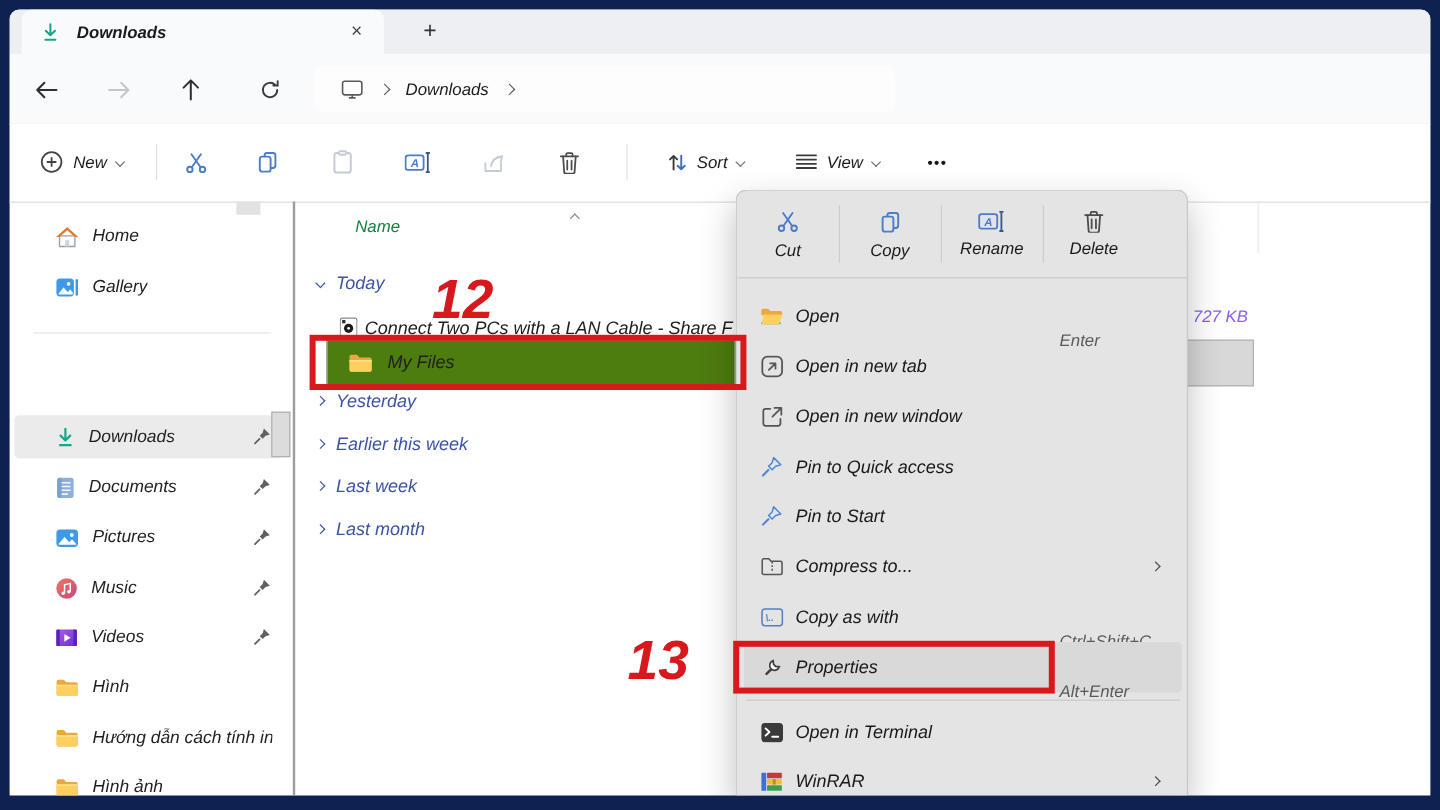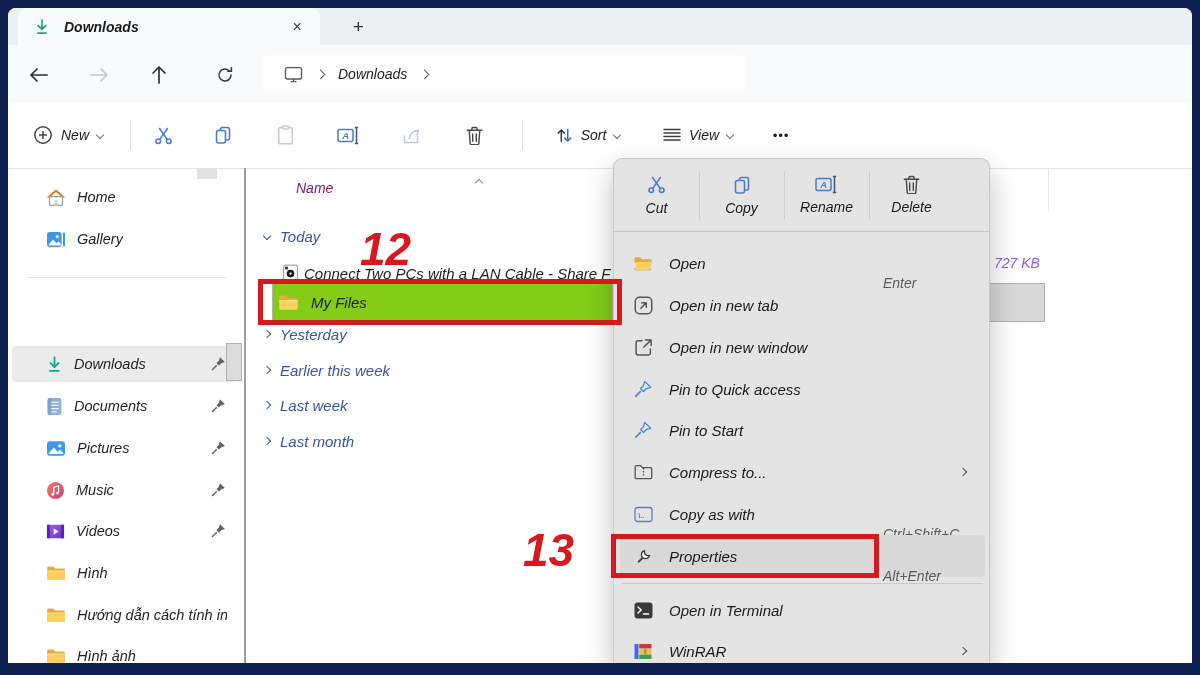--- a/index.html
+++ b/index.html
@@ -45,43 +45,43 @@
   .side-item.sel{background:#ebebeb;}
   .side-label{font-size:14.5px;color:#1f1f1f;white-space:nowrap;overflow:hidden;max-width:138px;}
   .side-label.wide{max-width:150px;}
   .side-pin{position:absolute;right:10px;top:10px;width:15px;height:15px;}
   .side-div{left:20px;top:269px;width:198px;height:1px;background:#e4e4e4;}
   .side-thumb{left:218px;top:335px;width:14px;height:36px;background:#dcdcdc;border:1px solid #b0b0b0;}
   .side-split{left:236px;top:160px;width:2px;height:495px;background:#9d9d9d;}
   .side-topblock{left:189px;top:160px;width:20px;height:11px;background:#e2e2e2;}
 
   
-  .colhead{left:288px;top:172px;font-size:14px;color:#701a75;text-align:right;}
+  .colhead{left:288px;top:172px;font-size:14px;color:#15803d;text-align:right;}
   .colline{left:1040px;top:161px;width:1px;height:42px;background:#e8e8e8;}
   .scrollup{left:468px;top:164px;color:#8a8a8a;}
   .group{height:24px;display:flex;align-items:center;gap:10px;color:#3b53a5;}
   .group .glabel{font-size:15px;}
   .filerow{left:246px;top:240px;width:359px;height:34px;display:flex;align-items:flex-end;gap:6px;
        padding-left:29px;box-sizing:border-box;overflow:hidden;white-space:nowrap;}
   .fname{font-size:15px;color:#1e1e1e;white-space:nowrap;}
   .fsize{left:986px;top:247px;font-size:14px;color:#8b5cf6;}
-  .selrow{left:264px;top:275px;width:341px;height:39px;background:#84cc16;border:1px solid #b2b2b2;
-       box-sizing:border-box;display:flex;align-items:center;gap:12px;padding-left:5px;}
+  .selrow{left:264px;top:275px;width:341px;height:39px;background:#4d7c0f;border:1px solid #b2b2b2;
+       box-sizing:border-box;display:flex;align-items:center;gap:12px;padding-left:17px;}
   .selrow2{left:980px;top:275px;width:57px;height:39px;background:#d8d8d8;border:1px solid #b2b2b2;box-sizing:border-box;}
 
   
   .cmenu{left:605px;top:150px;width:377px;height:505px;background:#e4e4e4;border:1px solid #c8c8c8;
        border-bottom:none;border-radius:9px 9px 0 0;box-sizing:border-box;
        box-shadow:0 12px 28px rgba(0,0,0,.25);z-index:20;overflow:hidden;}
   .qrow{position:absolute;left:0;top:0;width:100%;height:73px;display:flex;border-bottom:1px solid #c9c9c9;box-sizing:border-box;}
   .qcell{width:85px;height:100%;display:flex;flex-direction:column;align-items:center;justify-content:center;gap:5px;}
   .qlabel{font-size:14px;color:#1a1a1a;}
   .qsep{position:absolute;top:12px;width:1px;height:48px;background:#cdcdcd;}
   .mi{position:absolute;left:6px;width:365px;height:42px;border-radius:4px;display:flex;align-items:center;
-      gap:16px;padding-left:13px;box-sizing:border-box;}
+      gap:10px;padding-left:13px;box-sizing:border-box;}
   .mi.hover{background:#d9d9d9;}
   .mico{width:20px;height:20px;display:flex;align-items:center;justify-content:center;flex:0 0 20px;}
   .milabel{font-size:15px;color:#191919;white-space:nowrap;}
   .mshort{position:absolute;left:263px;font-size:14px;color:#5a5a5a;white-space:nowrap;margin-top:40px;}
   .mchev{position:absolute;left:340px;color:#4c4c4c;}
   .msep{position:absolute;left:8px;top:424px;width:361px;height:1px;background:#c9c9c9;}
 
   
   .redbox{border:5px solid #d7181d;box-sizing:border-box;z-index:40;}
   .rednum{font-size:46px;font-weight:700;color:#d7181d;z-index:41;line-height:1;}

